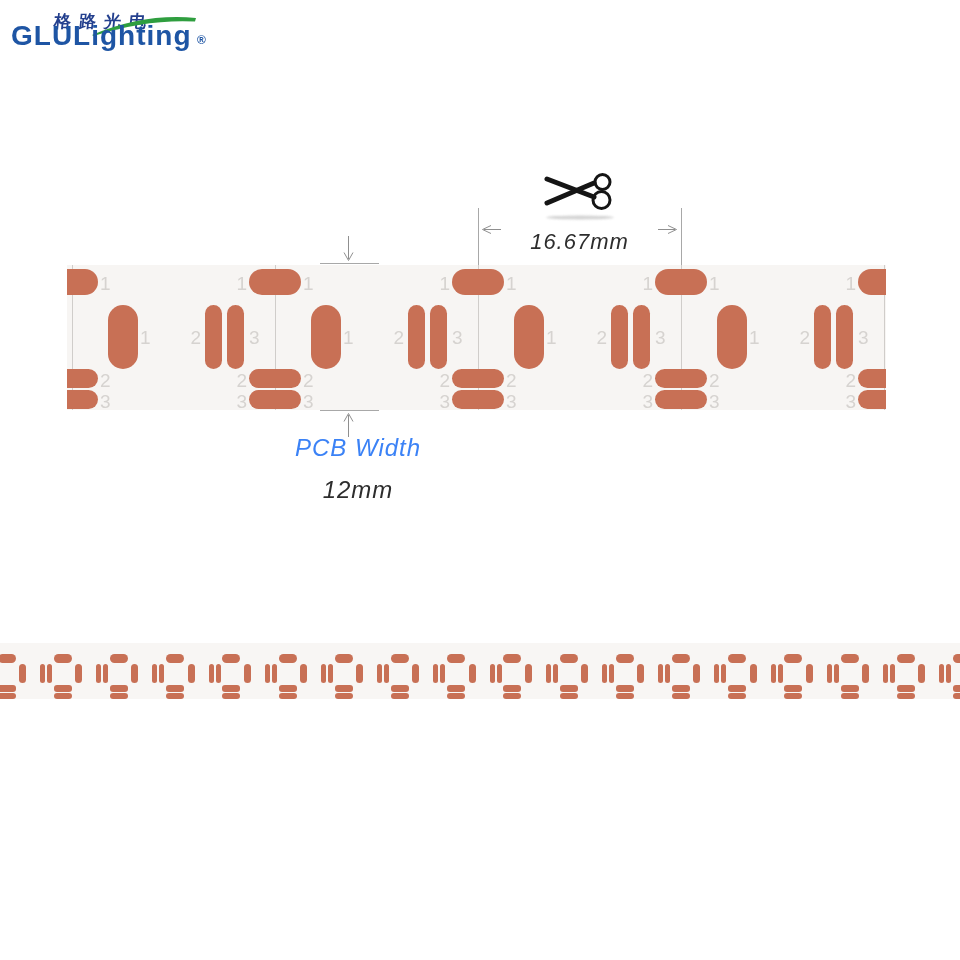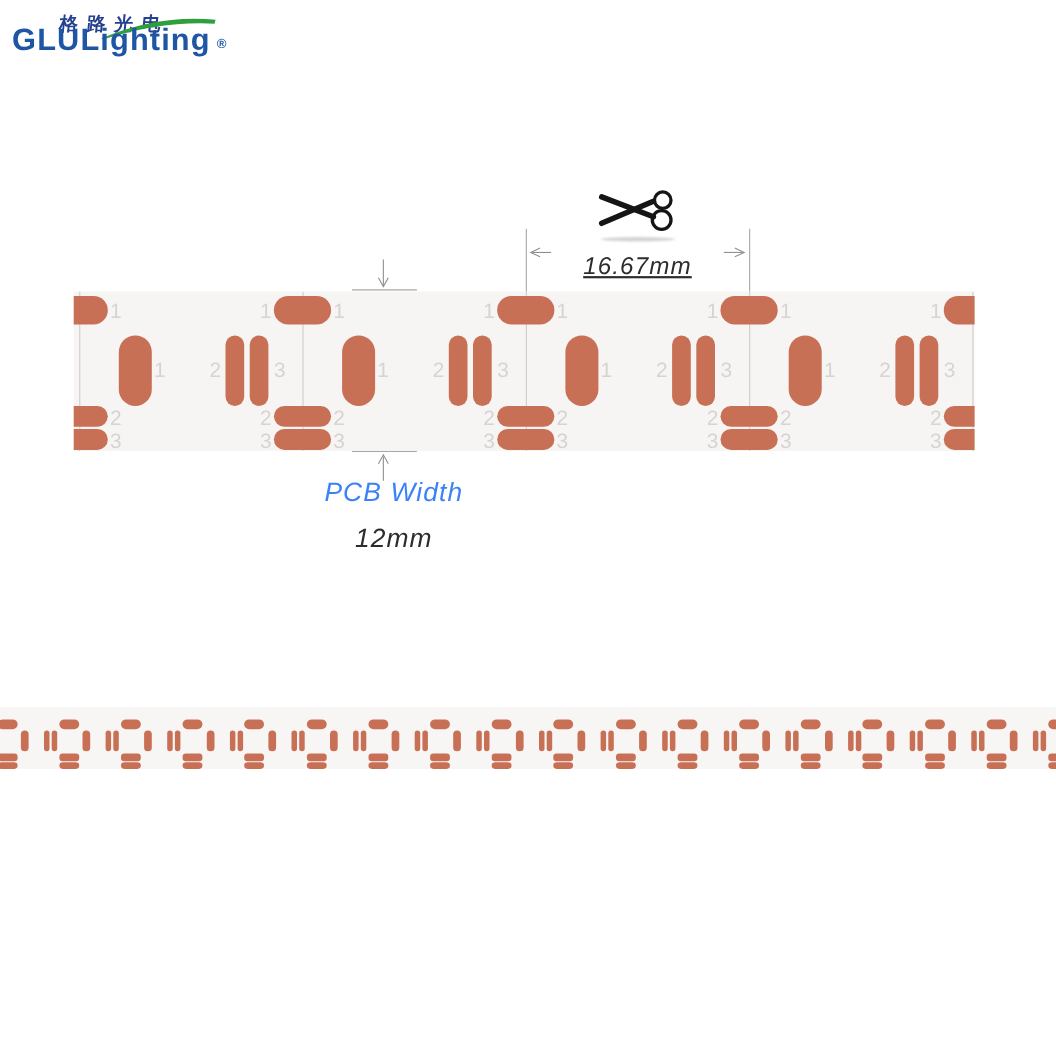--- a/index.html
+++ b/index.html
@@ -252,17 +252,17 @@
       <polyline points="344,252.5 348.5,260.5 353,252.5" fill="none"></polyline>
     </g>
 
     <line x1="320" y1="410.5" x2="379" y2="410.5" class="ext" stroke="#a8a8a8"></line>
     <g class="arr" stroke="#8f8f8f">
       <line x1="348.5" y1="437" x2="348.5" y2="415"></line>
       <polyline points="344,421.5 348.5,413.5 353,421.5" fill="none"></polyline>
     </g>
   </svg>
 
-  <div class="dim-text cut-pitch" style="color: rgb(45, 45, 45); text-decoration: underline;">16.67mm</div>
+  <div class="dim-text cut-pitch" style="color: rgb(45, 45, 45);">16.67mm</div>
   <div class="dim-text pcbw" style="color: #3b82f6;">PCB Width</div>
   <div class="dim-text pcbv" style="color: rgb(45, 45, 45);">12mm</div>
 
 </div>
 
 </body></html>

